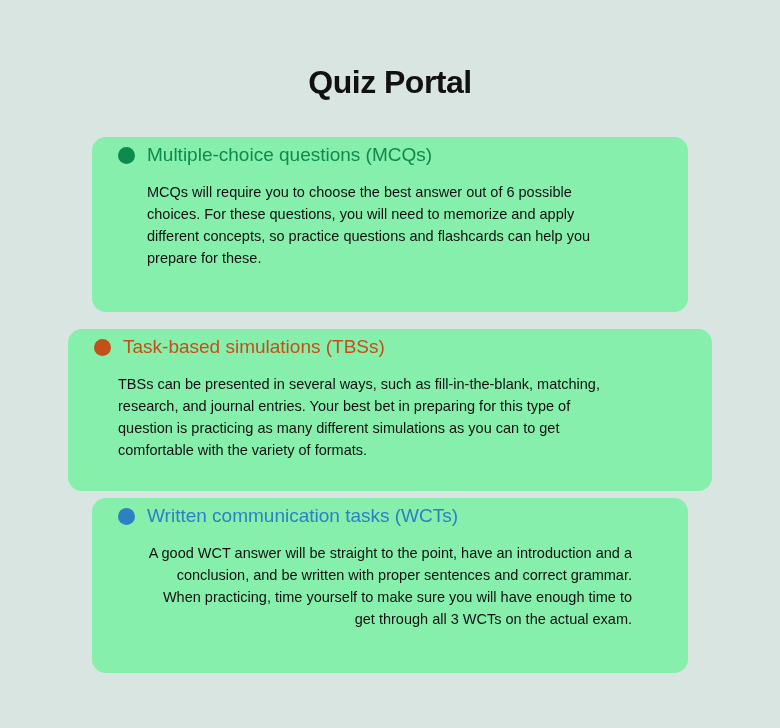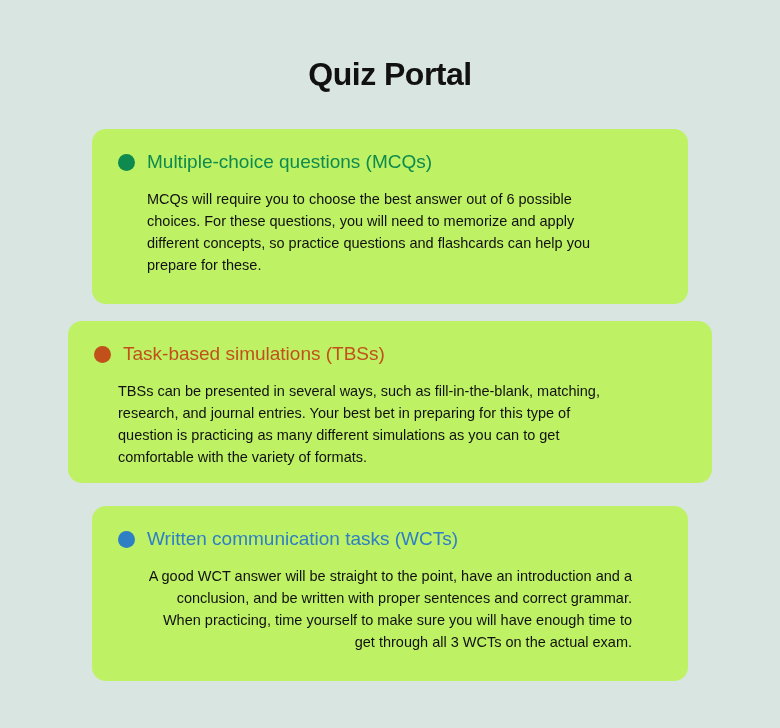--- a/index.html
+++ b/index.html
@@ -18,43 +18,43 @@
     width: 780px;
     height: 728px;
     box-sizing: border-box;
   }
   .page-title {
     text-align: center;
     font-size: 32px;
     font-weight: bold;
     color: #111111;
     letter-spacing: -0.5px;
-    margin: 4px;
+    margin: 12px;
     padding-top: 52px;
   }
   .cards {
     margin-top: 36px;
   }
   .card {
     position: relative;
-    background: #bef264;
+    background: #86efac;
     border-radius: 14px;
     box-sizing: border-box;
-    padding: 22px 26px 26px 26px;
+    padding: 7px 26px 26px 26px;
   }
   .card-1 {
     margin: 0 92px 0 92px;
     height: 175px;
   }
   .card-2 {
     margin: 17px 68px 0 68px;
     height: 162px;
   }
   .card-3 {
-    margin: 23px 92px 0 92px;
+    margin: 7px 92px 0 92px;
     height: 175px;
   }
   .card-head {
     display: flex;
     align-items: center;
     gap: 12px;
   }
   .dot {
     width: 17px;
     height: 17px;

